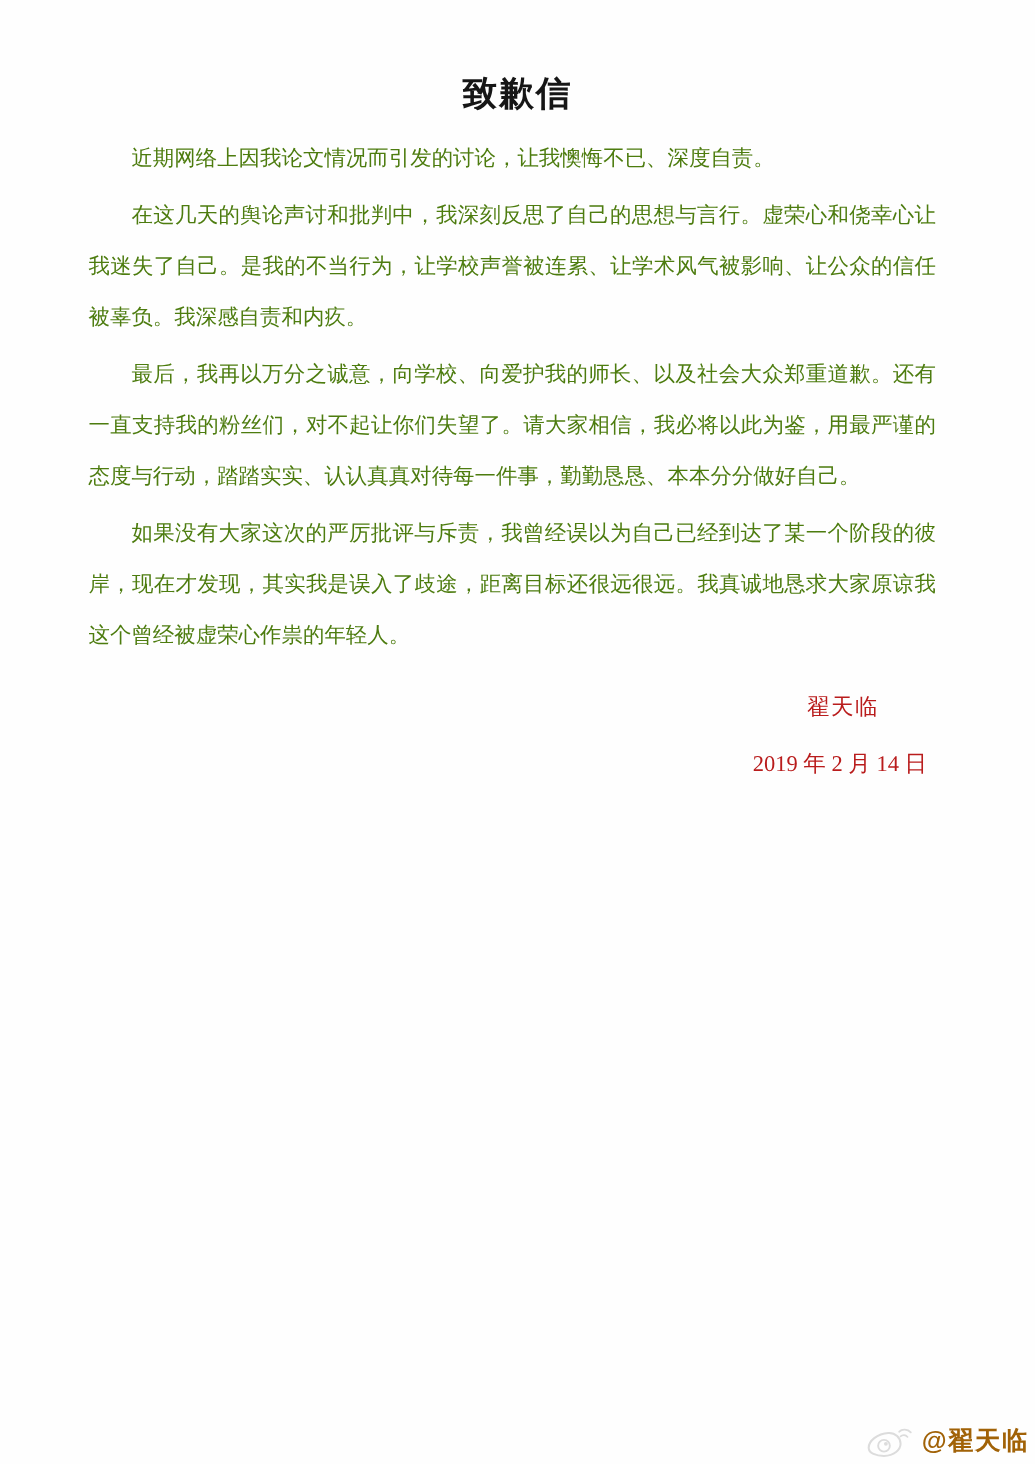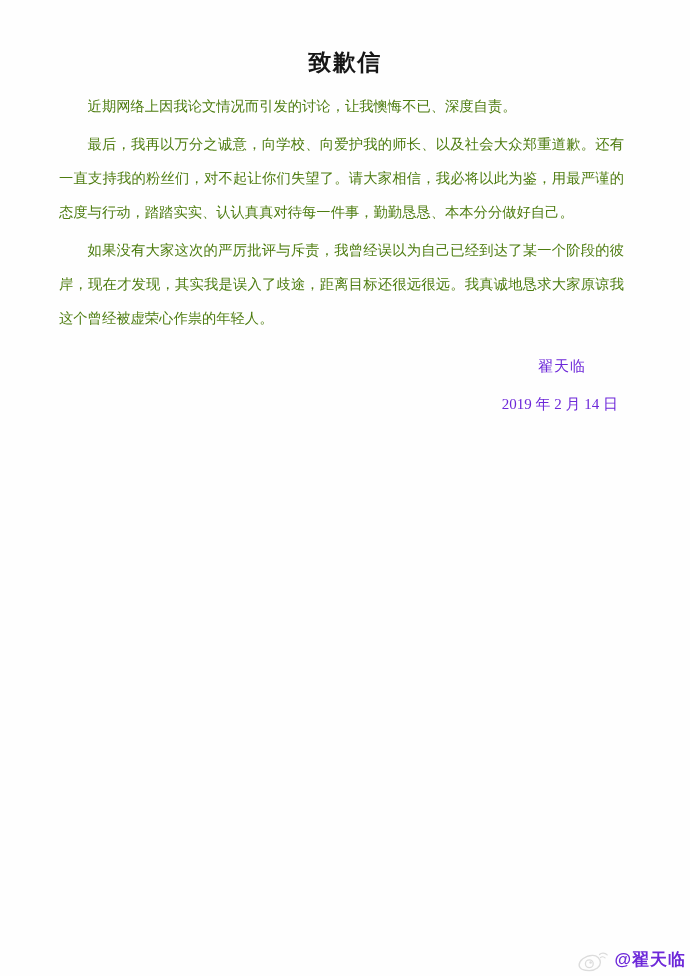--- a/index.html
+++ b/index.html
@@ -39,62 +39,63 @@
   }
   .content p {
     margin: 0;
     text-indent: 2em;
     word-break: break-all;
   }
   .content p + p {
     margin-top: 4px;
   }
   .sign-block {
-    color: #6d28d9;
+    color: #b91c1c;
     font-size: 15px;
     text-align: right;
   }
   .signature {
     margin-top: 14px;
     padding-right: 104px;
     line-height: 34px;
     letter-spacing: 1px;
   }
   .date {
     margin-top: 4px;
     padding-right: 72px;
     line-height: 34px;
   }
   .watermark {
     position: absolute;
     right: 4px;
     bottom: 4px;
     display: flex;
-    align-items: flex-start;
+    align-items: center;
     gap: 3px;
-    color: #6d28d9;
+    color: #a16207;
     font-size: 17px;
     font-weight: 700;
     font-family: "Liberation Sans", "DejaVu Sans", sans-serif;
     letter-spacing: 1px;
     user-select: none;
   }
   .watermark svg {
     display: block;
   }
 </style>
 </head>
 <body>
 
 <div class="page">
 
   <div class="title">致歉信</div>
 
   <div class="content">
     <p>近期网络上因我论文情况而引发的讨论，让我懊悔不已、深度自责。</p>
+    <p>在这几天的舆论声讨和批判中，我深刻反思了自己的思想与言行。虚荣心和侥幸心让我迷失了自己。是我的不当行为，让学校声誉被连累、让学术风气被影响、让公众的信任被辜负。我深感自责和内疚。</p>
     <p>最后，我再以万分之诚意，向学校、向爱护我的师长、以及社会大众郑重道歉。还有一直支持我的粉丝们，对不起让你们失望了。请大家相信，我必将以此为鉴，用最严谨的态度与行动，踏踏实实、认认真真对待每一件事，勤勤恳恳、本本分分做好自己。</p>
     <p>如果没有大家这次的严厉批评与斥责，我曾经误以为自己已经到达了某一个阶段的彼岸，现在才发现，其实我是误入了歧途，距离目标还很远很远。我真诚地恳求大家原谅我这个曾经被虚荣心作祟的年轻人。</p>
   </div>
 
   <div class="sign-block">
     <div class="signature">翟天临</div>
     <div class="date">2019 年 2 月 14 日</div>
   </div>
 
   <div class="watermark">

